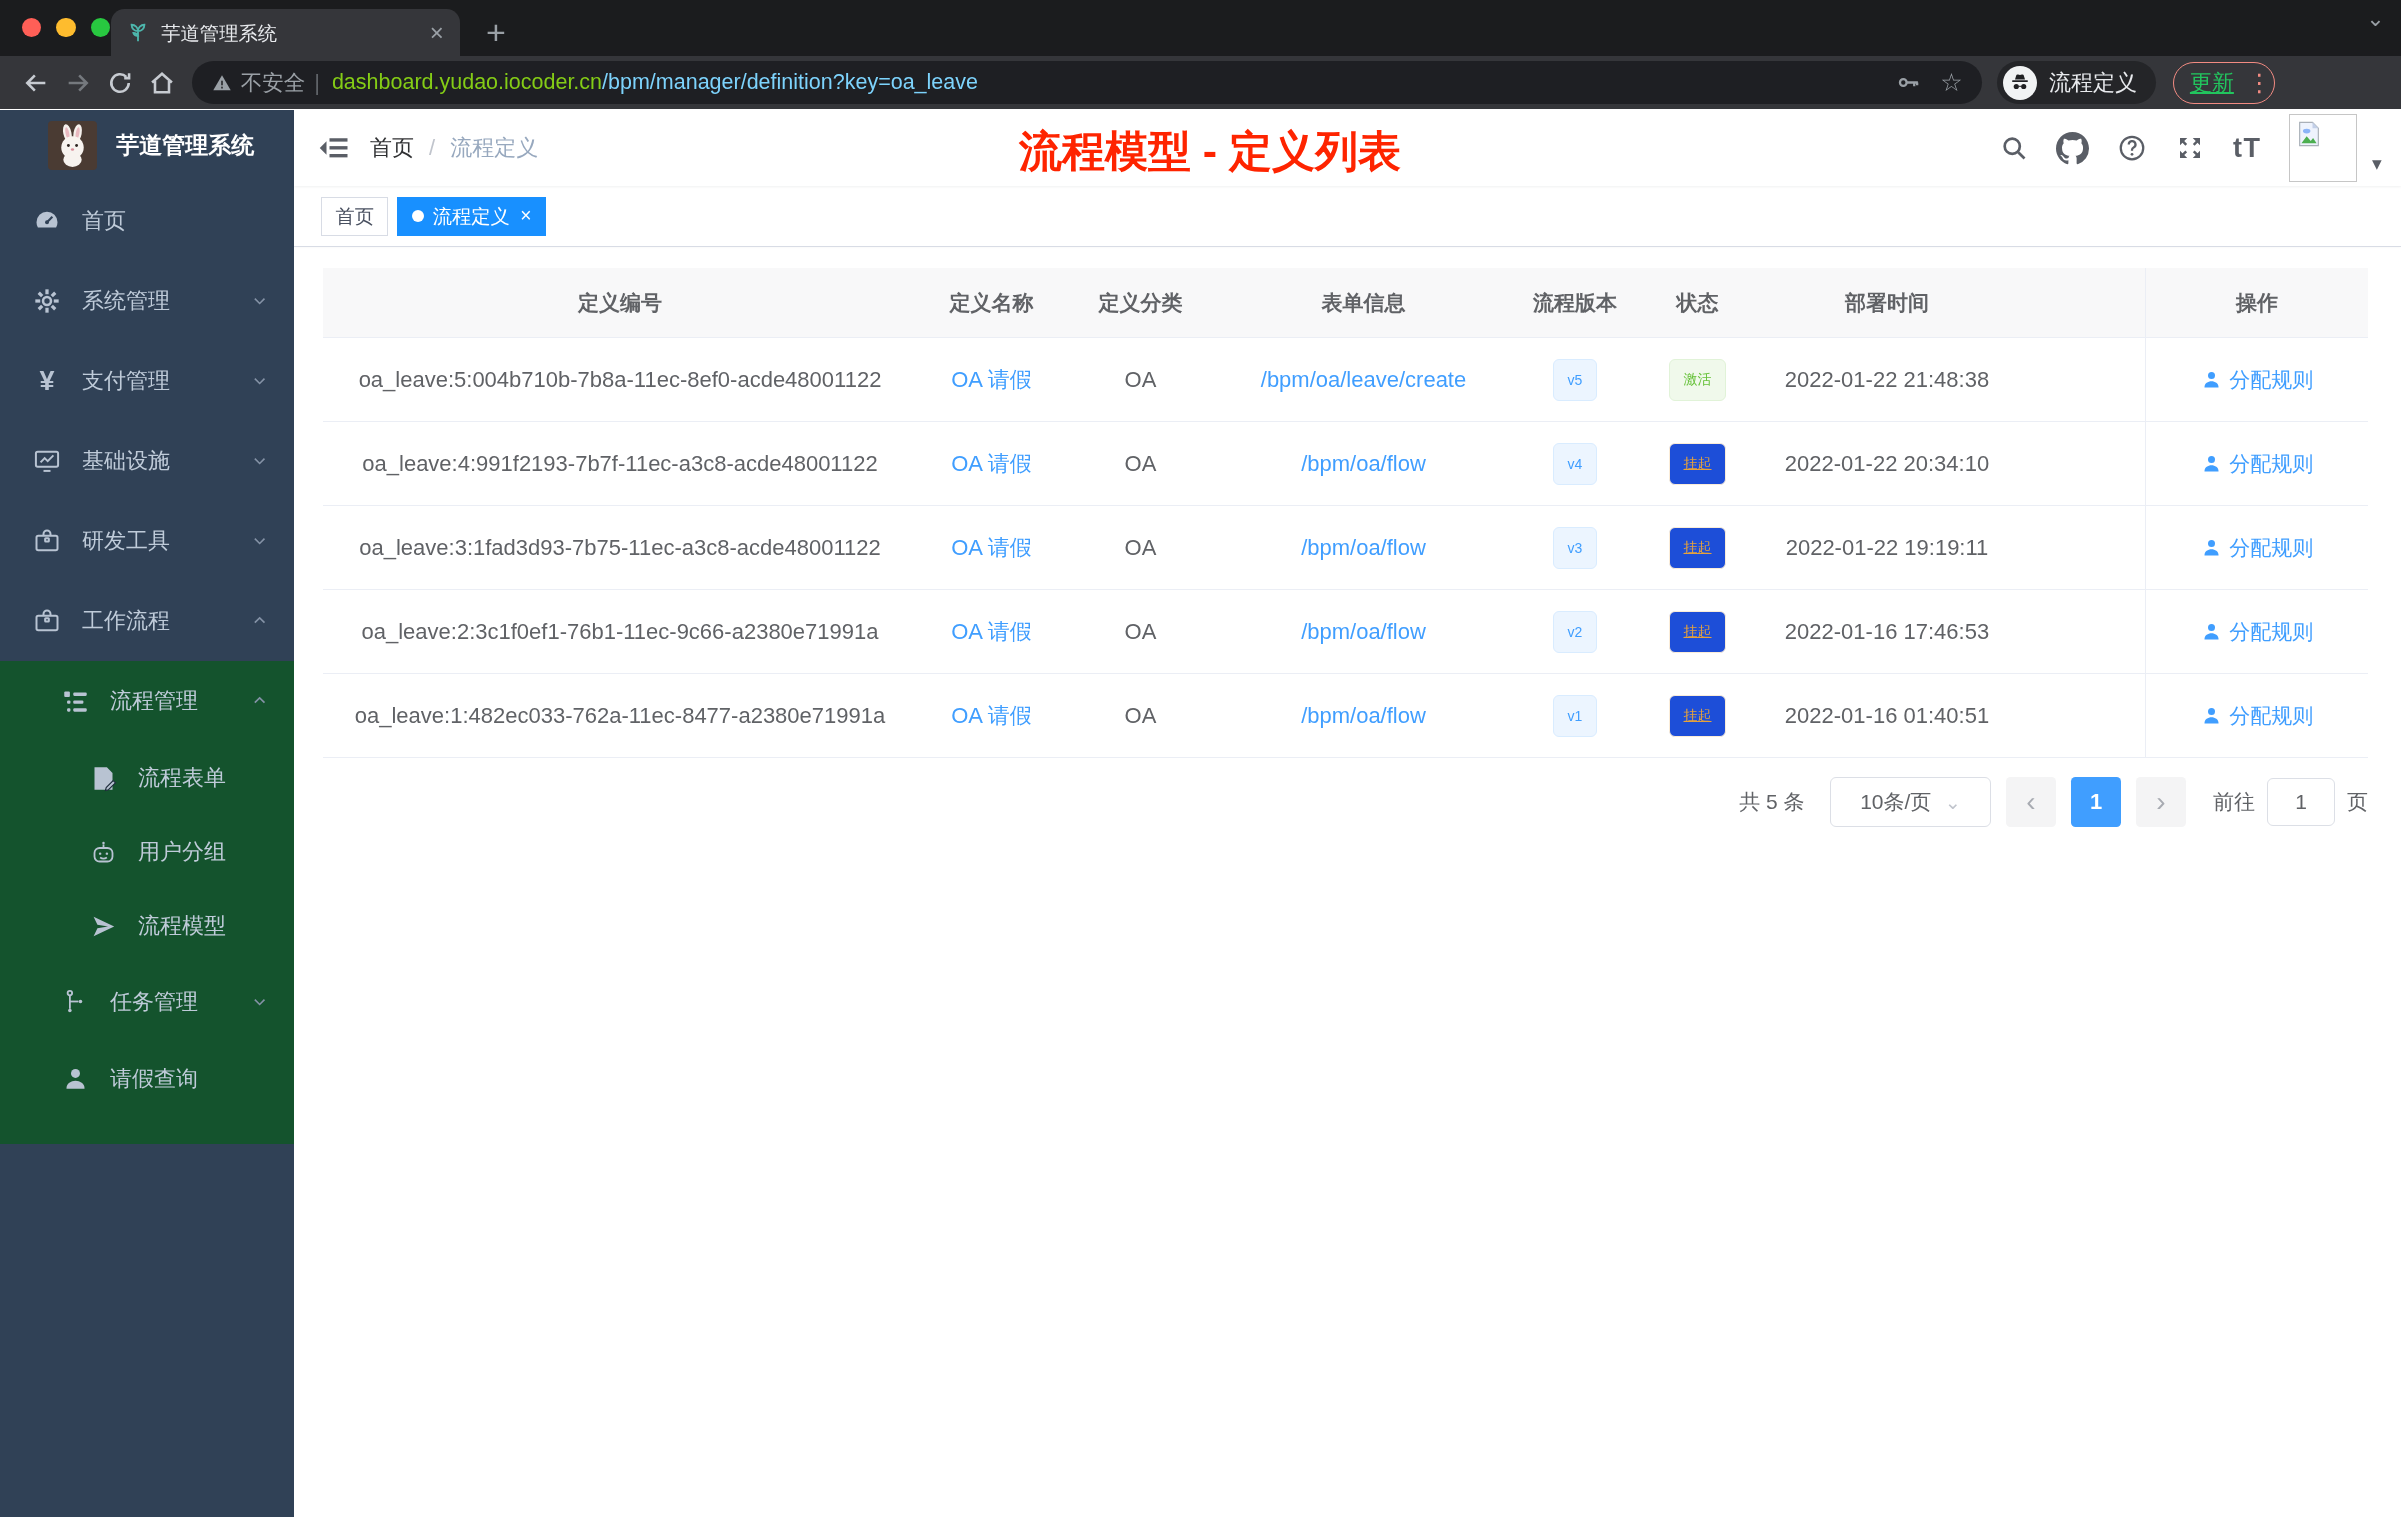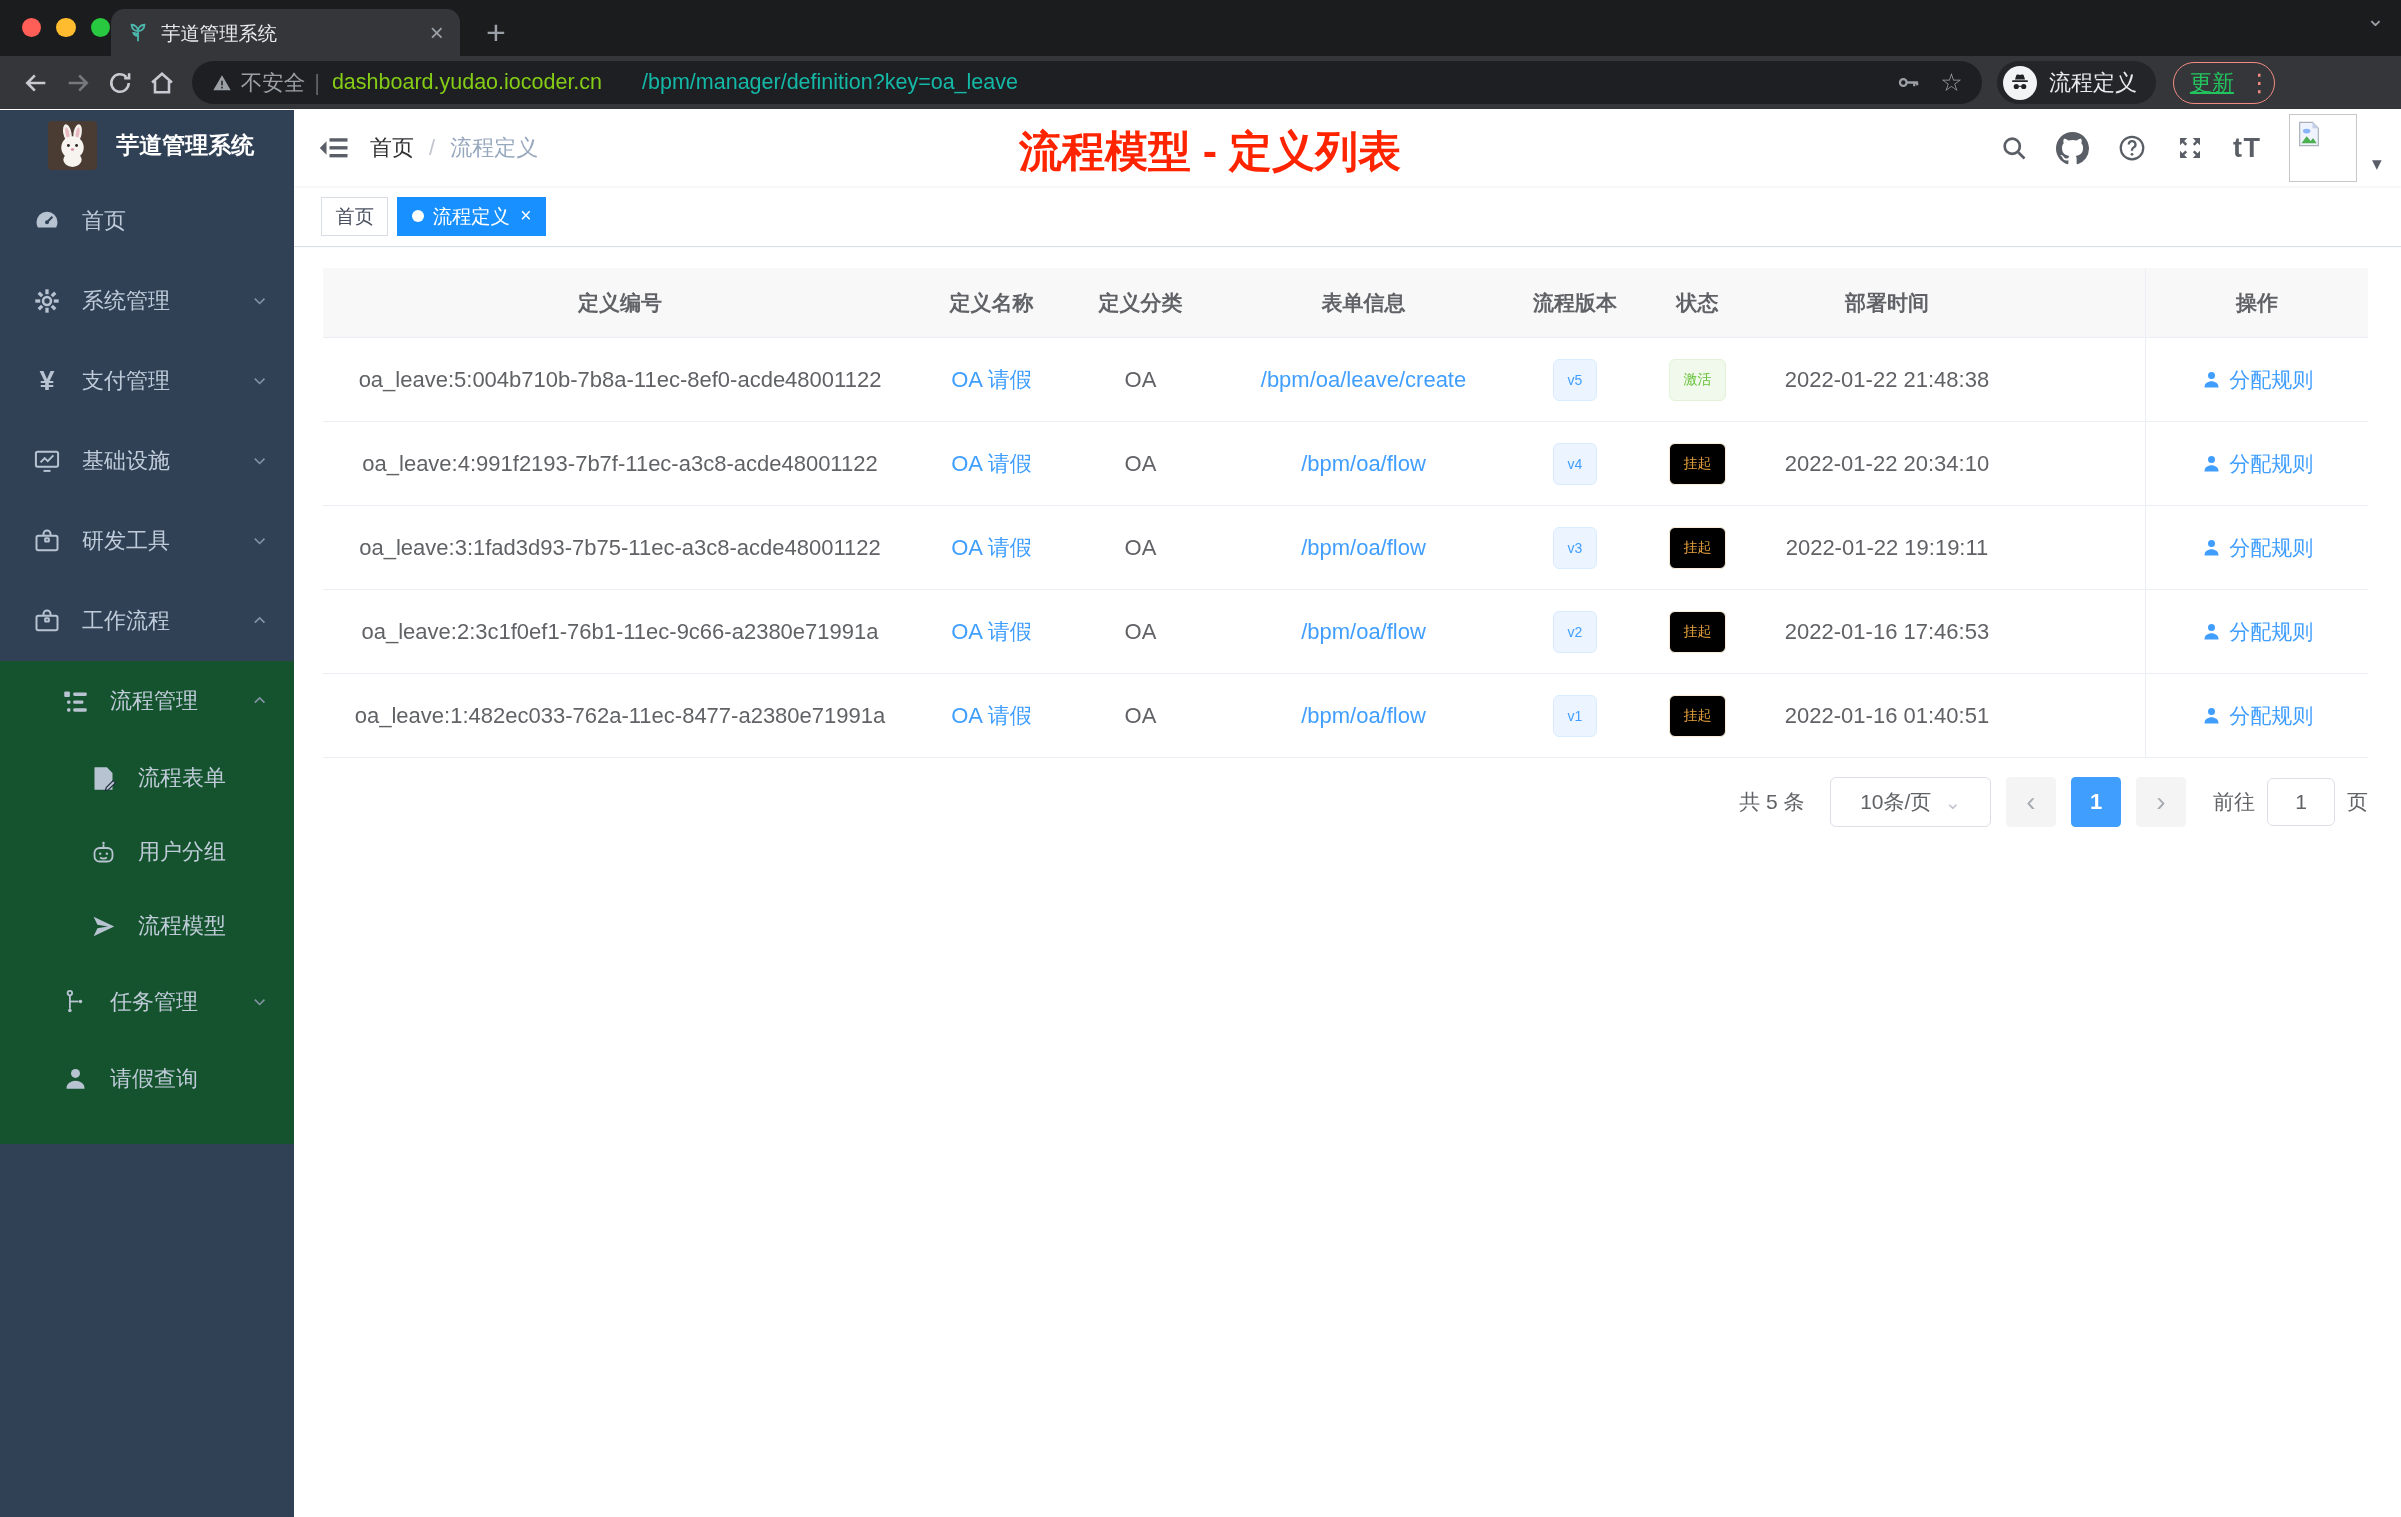--- a/index.html
+++ b/index.html
@@ -20,21 +20,21 @@
   .tabsearch { position:absolute; right:16.3px; top:6px; color:#9aa0a6; font-size:22px; }
 
   .urlbar { position:absolute; left:0; top:56px; width:2401px; height:53px; background:#35363a;
             display:flex; align-items:center; padding:0 15px; }
   .navbtn { width:42px; height:42px; display:flex; align-items:center; justify-content:center; flex:none; }
   .omnibox { flex:1; max-width:1790px; height:43px; margin-left:9px; background:#1e1f23; border-radius:21.5px;
              display:flex; align-items:center; padding:0 19.3px; font-size:21.5px; color:#9aa0a6; }
   .omnibox .sec { margin:0 9px 0 7.4px; }
   .omnibox .sep { color:#5f6368; margin-right:12px; font-size:22px; }
   .omnibox .host { color:#84cc16; }
-  .omnibox .path { color:#14b8a6;margin-left:40px; }
+  .omnibox .path { color:#7dd3fc; }
   .omnibox .grow { flex:1; }
   .omnibox .star { font-size:25px; color:#9aa0a6; margin-left:19.3px; }
   .incog { height:43px; margin-left:15px; background:#242528; border-radius:21.5px; display:flex;
            align-items:center; padding:0 19.3px 0 6px; flex:none; }
   .incog .cir { width:34px; height:34px; border-radius:50%; background:#f1f3f4; display:flex;
                 align-items:center; justify-content:center; margin-right:12px; }
   .incog .lbl { color:#e8eaed; font-size:22px; }
   .updpill { height:42px; margin:0 19.3px 0 16.3px; border:1.5px solid #f28b82; border-radius:21px;
              display:flex; align-items:center; padding:0 7.4px 0 16.3px; flex:none; }
   .updpill .lbl { color:#22c55e; font-size:22px;text-decoration:underline; }
@@ -92,21 +92,21 @@
   .thead .cell { font-size:21px; font-weight:bold; color:#606266; }
   .tbody-row .cell { font-size:22px; color:#606266; }
   .c-id{width:594px;} .c-name{width:149px;} .c-cat{width:149px;} .c-form{width:297px;}
   .c-ver{width:126px;} .c-status{width:119px;} .c-time{width:260px;} .c-spacer{flex:1;}
   .c-action{width:223px; border-left:0.7px solid #ebeef5;}
   .link { color:#409eff; cursor:pointer; }
   .badge { display:inline-flex; align-items:center; justify-content:center; font-size:14px;
            border-radius:6px; padding:0 13.4px; height:42px; }
   .badge.ver { background:#ecf5ff; border:0.7px solid #d9ecff; color:#409eff; }
   .badge.success { background:#f0f9eb; border:0.7px solid #e1f3d8; color:#67c23a; }
-  .badge.warning { background:#000000; border:0.7px solid #faecd8; color:#e6a23c; }
+  .badge.warning { background:#1d4ed8; border:0.7px solid #faecd8; color:#e6a23c;text-decoration:underline; }
   .action-link { display:flex; align-items:center; gap:7.4px; color:#409eff; font-size:21px; cursor:pointer; }
 
   
   .pager { display:flex; justify-content:flex-end; align-items:center; gap:15px; margin-top:19.3px;
            font-size:21px; color:#606266; }
   .pg-total { margin-right:10.4px; }
   .pg-size { width:161px; height:50px; border:0.7px solid #dcdfe6; border-radius:6px; display:flex;
              align-items:center; justify-content:center; gap:13.4px; color:#606266; }
   .pg-size .car { color:#c0c4cc; font-size:19.3px; }
   .pg-btn { width:50px; height:50px; background:#f4f4f5; border-radius:4.5px; display:flex; align-items:center;

